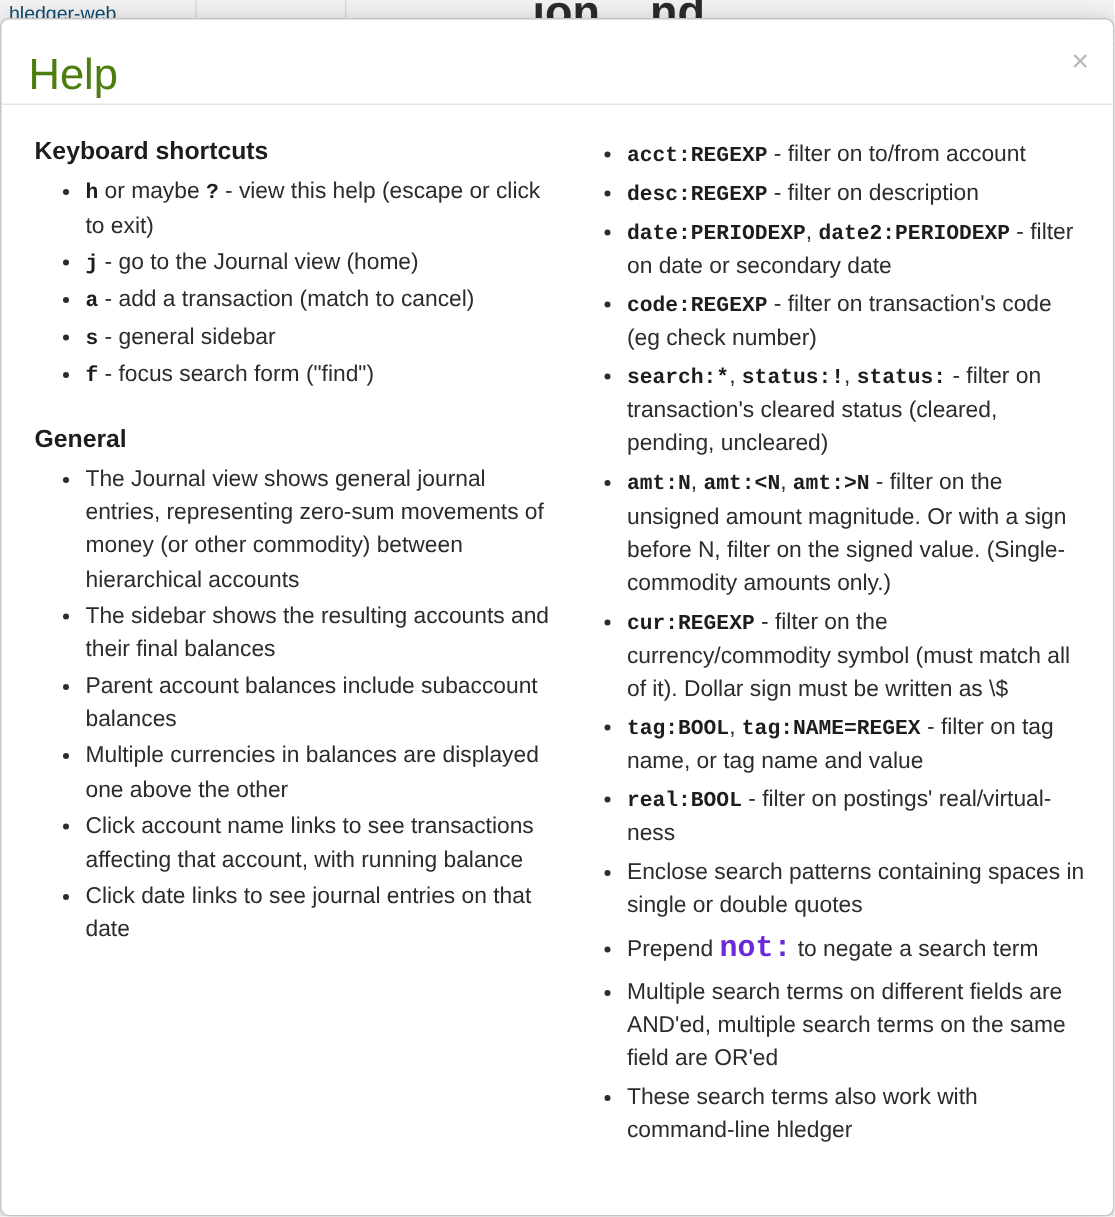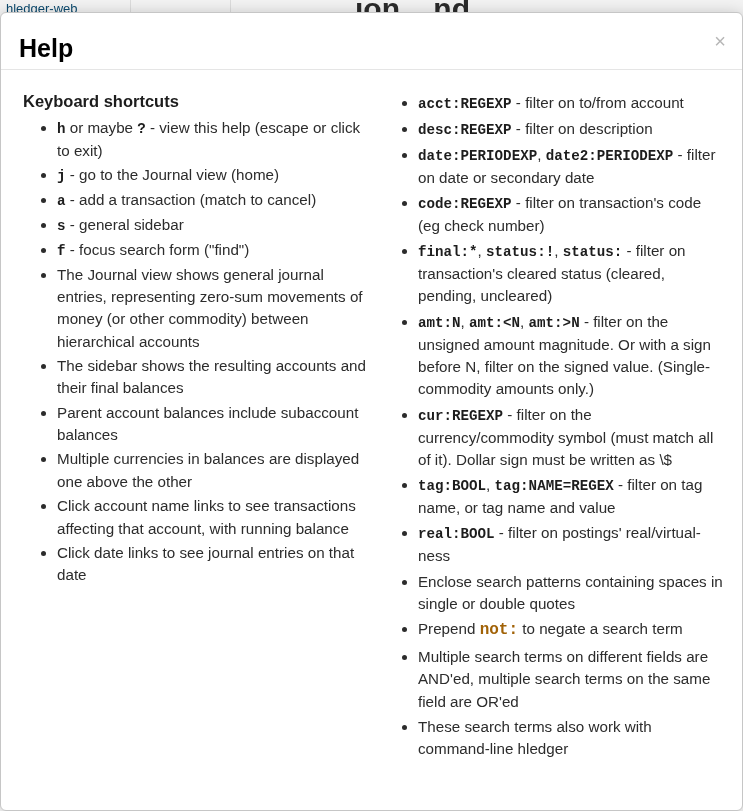--- a/index.html
+++ b/index.html
@@ -63,23 +63,23 @@
   .modal-header {
     position: relative;
     height: 57px;
     border-bottom: 1px solid #e5e5e5;
     padding: 0 16px;
   }
   .modal-title {
     position: absolute;
     left: 18px;
     top: 23px;
-    font-size: 25px;
-    font-weight: bold;
-    color: #000000;
+    font-size: 29px;
+    font-weight: normal;
+    color: #4d7c0f;
     line-height: 1;
   }
   .modal-close {
     position: absolute;
     right: 16px;
     top: 18px;
     font-size: 20px;
     color: #b6b6b6;
     cursor: pointer;
     line-height: 1;
@@ -119,22 +119,22 @@
   .col-right ul.bullets li { margin-bottom: 3px; }
 
   code, .kbd {
     font-family: "Liberation Mono", "DejaVu Sans Mono", monospace;
     font-weight: bold;
     font-size: 14.2px;
     color: #1d1d1d;
   }
   .mono-plain {
     font-family: "Liberation Mono", "DejaVu Sans Mono", monospace;
-    font-size: 16px;
-    color: #a16207;
+    font-size: 20px;
+    color: #6d28d9;
   }
 </style>
 </head>
 <body>
 
 <div class="page-behind">
   <span class="behind-brand">hledger-web</span>
   <span class="behind-title">...ion ...nd...</span>
   <span class="behind-sep" style="left:130px;"></span>
   <span class="behind-sep" style="left:230px;"></span>
@@ -152,37 +152,38 @@
     <div class="col-left">
       <h3 class="section">Keyboard shortcuts</h3>
       <ul class="bullets">
         <li><code class="kbd">h</code><span> or maybe </span><code class="kbd">?</code><span> - view this help (escape or click to exit)</span></li>
         <li><code class="kbd">j</code><span> - go to the Journal view (home)</span></li>
         <li><code class="kbd">a</code><span> - add a transaction (match to cancel)</span></li>
         <li><code class="kbd">s</code><span> - general sidebar</span></li>
         <li><code class="kbd">f</code><span> - focus search form ("find")</span></li>
       </ul>
 
+      <h3 class="section general">General</h3>
       <ul class="bullets">
         <li>The Journal view shows general journal entries, representing zero-sum movements of money (or other commodity) between hierarchical accounts</li>
         <li>The sidebar shows the resulting accounts and their final balances</li>
         <li>Parent account balances include subaccount balances</li>
         <li>Multiple currencies in balances are displayed one above the other</li>
         <li>Click account name links to see transactions affecting that account, with running balance</li>
         <li>Click date links to see journal entries on that date</li>
       </ul>
     </div>
 
     <div class="col-right">
       <ul class="bullets">
         <li><code>acct:REGEXP</code><span> - filter on to/from account</span></li>
         <li><code>desc:REGEXP</code><span> - filter on description</span></li>
         <li><code>date:PERIODEXP</code>, <code>date2:PERIODEXP</code><span> - filter on date or secondary date</span></li>
         <li><code>code:REGEXP</code><span> - filter on transaction's code (eg check number)</span></li>
-        <li><code>final:*</code>, <code>status:!</code>, <code>status:</code><span> - filter on transaction's cleared status (cleared, pending, uncleared)</span></li>
+        <li><code>search:*</code>, <code>status:!</code>, <code>status:</code><span> - filter on transaction's cleared status (cleared, pending, uncleared)</span></li>
         <li><code>amt:N</code>, <code>amt:&lt;N</code>, <code>amt:&gt;N</code><span> - filter on the unsigned amount magnitude. Or with a sign before N, filter on the signed value. (Single-commodity amounts only.)</span></li>
         <li><code>cur:REGEXP</code><span> - filter on the currency/commodity symbol (must match all of it). Dollar sign must be written as \$</span></li>
         <li><code>tag:BOOL</code>, <code>tag:NAME=REGEX</code><span> - filter on tag name, or tag name and value</span></li>
         <li><code>real:BOOL</code><span> - filter on postings' real/virtual-ness</span></li>
         <li>Enclose search patterns containing spaces in single or double quotes</li>
         <li>Prepend <code class="mono-plain">not:</code> to negate a search term</li>
         <li>Multiple search terms on different fields are AND'ed, multiple search terms on the same field are OR'ed</li>
         <li>These search terms also work with command-line hledger</li>
       </ul>
     </div>

